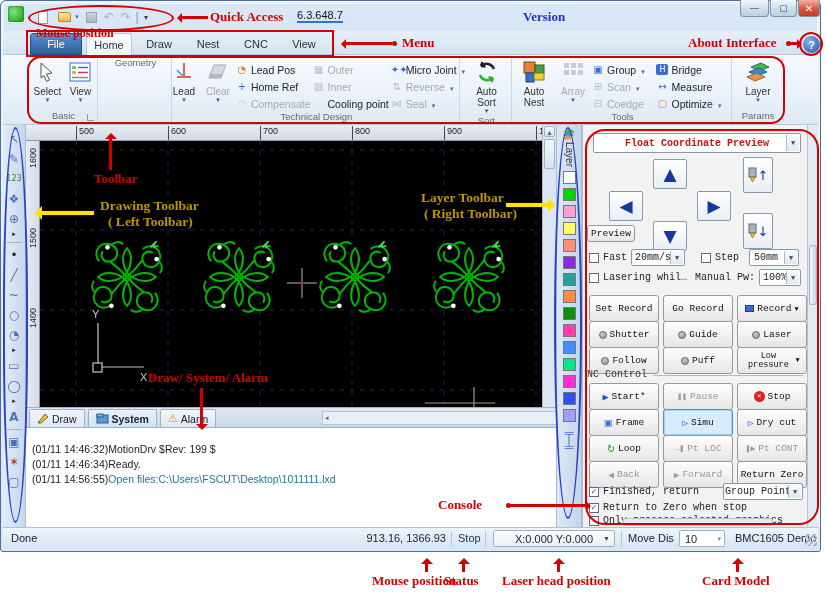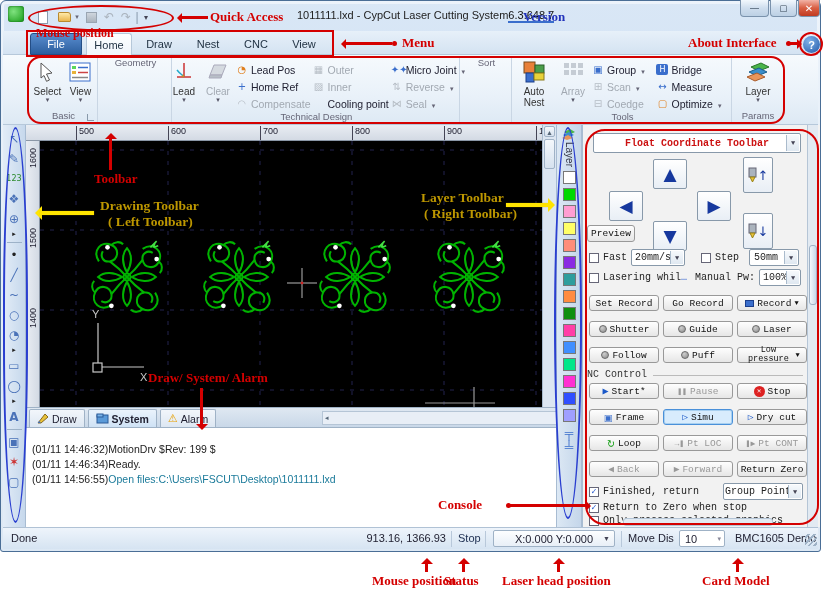--- a/index.html
+++ b/index.html
@@ -58,21 +58,21 @@
 
 #layerbar{left:556px;top:125px;width:26px;height:402px;background:linear-gradient(90deg,#dce8f4,#c4d6ea);border-left:1px solid #a8bcd2;border-right:1px solid #a8bcd2;display:flex;flex-direction:column;align-items:center;padding-top:3px}
 #layerbar .vtxt{writing-mode:vertical-rl;font-size:10px;color:#334;margin:2px 0 4px 0}
 .lsq{width:13px;height:13px;border:1px solid #777;margin-bottom:4px}
 .ltico{font-size:12px;color:#3a6ecc;line-height:14px}
 
 #panel{left:582px;top:125px;width:238px;height:402px;background:#f2f2f2;border-left:1px solid #a8bcd2;font-family:"Liberation Mono",monospace;font-size:10px;color:#222}
 .pdrop{position:absolute;background:#fff;border:1px solid #8899aa;border-radius:2px;display:flex;align-items:center;justify-content:center;font-size:10px}
 .pdrop .cv{position:absolute;right:1px;top:1px;bottom:1px;width:13px;background:linear-gradient(#f6f9fc,#dfe8f1);border-left:1px solid #aabbcc;font-size:7px;color:#445;display:flex;align-items:center;justify-content:center}
 .jog{position:absolute;width:34px;height:30px;background:linear-gradient(#ffffff,#e8eef5);border:1px solid #8899aa;border-radius:2px;display:flex;align-items:center;justify-content:center;color:#16389e;font-size:17px;font-family:"DejaVu Sans",sans-serif}
-.pbtn{position:absolute;width:70px;height:16px;background:linear-gradient(#fefefe,#e6e6e6);border:1px solid #999;border-radius:3px;display:flex;align-items:center;justify-content:center;gap:3px;font-size:9.5px;font-family:"Liberation Mono",monospace;color:#111}
+.pbtn{position:absolute;width:70px;height:27px;background:linear-gradient(#fefefe,#e6e6e6);border:1px solid #999;border-radius:3px;display:flex;align-items:center;justify-content:center;gap:3px;font-size:9.5px;font-family:"Liberation Mono",monospace;color:#111}
 .pbtn.gray{color:#999}
 .pbtn.sim{border:1px solid #4a90d9;background:#d8ecfd;box-shadow:0 0 0 1px #a8d0f0 inset}
 .dot{width:8px;height:8px;border-radius:50%;background:radial-gradient(circle at 35% 30%,#cfcfcf,#8a8a8a);border:1px solid #6a6a6a}
 .cb{position:absolute;width:10px;height:10px;border:1px solid #667;background:#fff;font-size:9px;line-height:9px;color:#2255cc;text-align:center;font-weight:bold}
 .plbl{position:absolute;font-size:10px;white-space:nowrap}
 
 #statusbar{left:3px;top:527px;width:815px;height:22px;background:linear-gradient(#eef4fb,#d6e4f2);border-top:1px solid #b0c2d5;font-size:11px;color:#223}
 .sbsep{position:absolute;top:3px;width:1px;height:16px;background:#b8c8da}
 
 .ann{position:absolute;pointer-events:none}
@@ -102,21 +102,20 @@
     </div>
   <div class="abs qai" style="left:73px;width:8px;font-size:7px;color:#667">▾</div>
   <div class="abs qai" style="left:84px;width:14px">
       <span style="display:block;width:11px;height:11px;background:linear-gradient(#cfd6de,#aab3bd);border:1px solid #99a5b2"></span>
     </div>
   <div class="abs qai" style="left:102px;width:14px;color:#aab3bd;font-family:'DejaVu Sans',sans-serif">↶</div>
   <div class="abs qai" style="left:119px;width:14px;color:#aab3bd;font-family:'DejaVu Sans',sans-serif">↷</div>
   <div class="abs qai" style="left:134px;width:6px;color:#8a9aac">|</div>
   <div class="abs qai" style="left:141px;width:10px;font-size:8px;color:#445">▾</div>
   <div class="abs" style="left:297px;top:9px;display:flex">
-    <span class="title-txt">1011111.lxd - CypCut Laser Cutting System</span>
       <span class="title-txt ver">6.3.648.7</span>
   </div>
   <div class="abs winbtn" style="left:740px;width:29px">—</div>
   <div class="abs winbtn" style="left:770px;width:27px">▢</div>
   <div class="abs winbtn close" style="left:798px;width:22px">✕</div>
 
   <div class="abs" id="tabrow"></div>
   <div class="abs mtab file" style="left:30px;width:52px">File</div>
   <div class="abs mtab active" style="left:86px;width:46px">Home</div>
   <div class="abs mtab" style="left:136px;width:46px">Draw</div>
@@ -227,20 +226,32 @@
             <span class="ic">⋈</span>
             <span>Seal</span>
             <span class="sc"></span>
           </div>
       </div>
     </div>
     <div class="rcap">Technical Design</div>
   </div>
 
   <div class="rgrp" style="left:462px;width:50px">
+    <div class="rbody">
+      <div class="rbig" style="width:46px">
+        <span class="ric">
+            <svg width="24" height="24" viewBox="0 0 24 24">
+              <path d="M19 9 A8 8 0 0 0 6 6 l1.5-4 M6 6 l4.5 .5" stroke="#222" stroke-width="2.4" fill="none"></path>
+              <path d="M5 15 A8 8 0 0 0 18 18 l-1.5 4 M18 18 l-4.5-.5" stroke="#2bb52b" stroke-width="2.4" fill="none"></path>
+            </svg>
+          </span>
+        <span style="width:40px">Auto Sort</span>
+          <span class="crt"></span>
+      </div>
+    </div>
     <div class="rcap">Sort</div>
   </div>
 
   <div class="rgrp" style="left:514px;width:218px">
     <div class="rbody" style="gap:3px">
       <div class="rbig">
         <span class="ric">
             <svg width="24" height="24" viewBox="0 0 24 24">
               <rect x="2" y="2" width="11" height="11" fill="#e8803a" stroke="#7a4a1a"></rect>
               <rect x="13" y="5" width="9" height="8" fill="#4a9e4a" stroke="#2a5e2a"></rect>
@@ -472,21 +483,21 @@
     <span class="lsq" style="background: rgb(0, 230, 138);"></span>
     <span class="lsq" style="background: rgb(255, 47, 210);"></span>
     <span class="lsq" style="background: rgb(47, 79, 255);"></span>
     <span class="lsq" style="background: rgb(159, 159, 255);"></span>
     <span class="ltico">╤</span>
     <span class="ltico">╧</span>
   </div>
 
   <div class="abs" id="panel">
     <div class="pdrop" style="left:10px;top:8px;width:208px;height:20px;color:#cc1111;font-weight:bold">
-        <span>Float Coordinate Toolbar</span>
+        <span>Float Coordinate Preview</span>
         <span class="cv">▼</span>
       </div>
 
     <div class="jog" style="left:70px;top:34px">▲</div>
     <div class="jog" style="left:26px;top:66px">◀</div>
     <div class="jog" style="left:114px;top:66px">▶</div>
     <div class="jog" style="left:70px;top:96px">▼</div>
     <div class="jog" style="left:160px;top:32px;width:30px;height:36px;font-size:12px;gap:1px">
         <svg width="9" height="16" viewBox="0 0 9 16">
           <rect x="1" y="1" width="7" height="9" fill="#aab3bd" stroke="#667"></rect>

